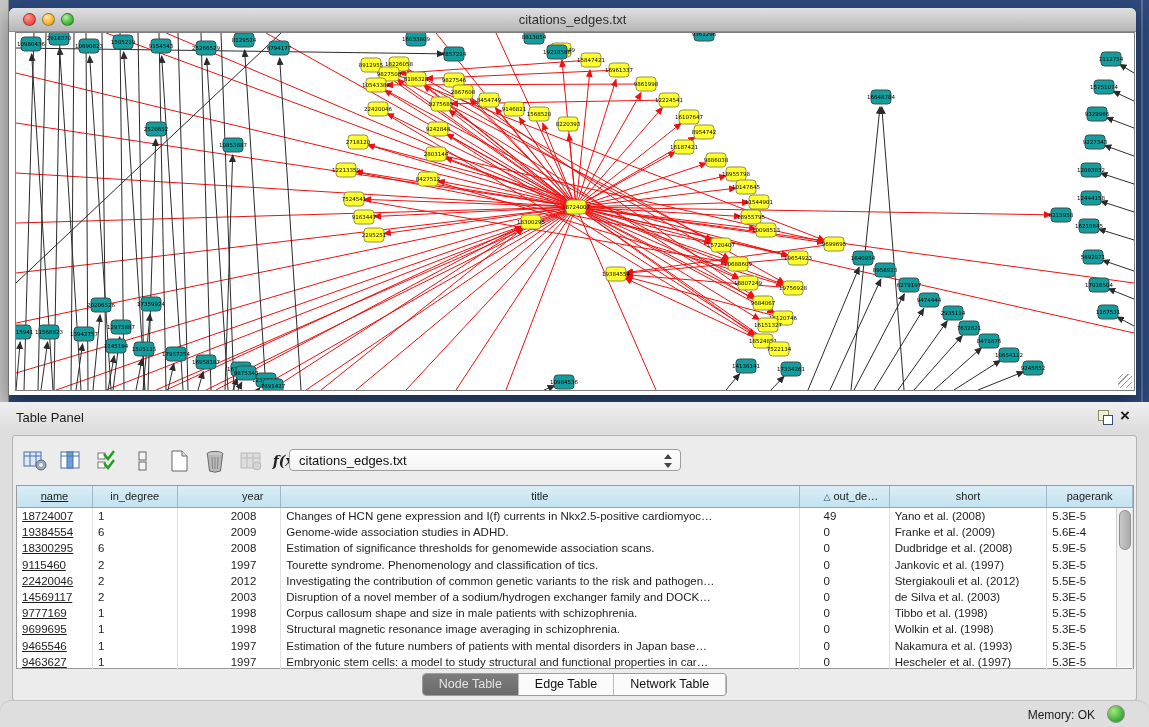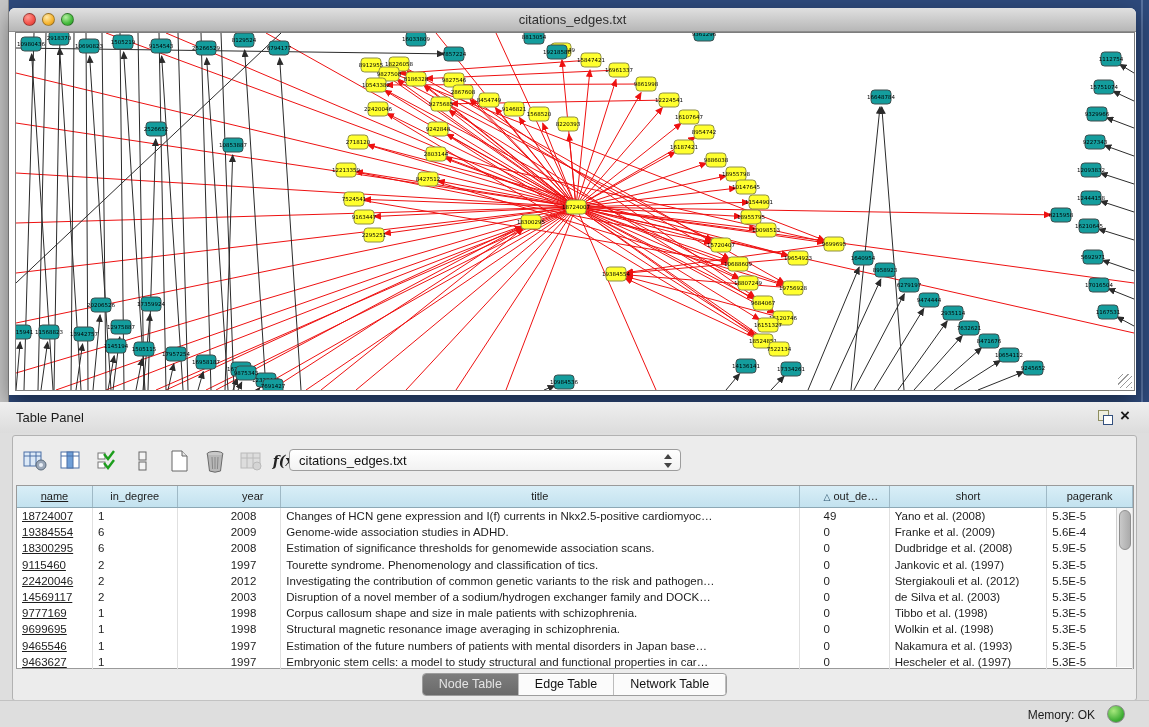--- a/index.html
+++ b/index.html
@@ -60,21 +60,21 @@
   .vscroll{position:absolute;right:1px;top:22px;width:15px;height:159px;background:#f4f4f4;border-left:1px solid #cfcfcf;}
   .vthumb{position:absolute;left:2px;top:2px;width:10px;height:38px;background:linear-gradient(90deg,#c9c9c9,#ababab);
           border:1px solid #8f8f8f;border-radius:6px;}
   
   .tabs{position:absolute;left:0;top:237px;width:100%;display:flex;justify-content:center;}
   .seg{display:flex;border:1px solid #9d9d9d;border-radius:4px;overflow:hidden;background:#fbfbfb;
        box-shadow:inset 0 1px 0 #fff;}
   .seg .tab{font-size:12.5px;color:#111;padding:3px 16px 4px 16px;border-right:1px solid #bcbcbc;}
   .seg .tab.sel{background:linear-gradient(#7d7d7d,#6a6a6a);color:#e4e4e4;}
   
-  .statusbar{position:absolute;left:0;top:298px;width:100%;height:27px;background:#dedede;border-top:1px solid #c2c2c2;}
+  .statusbar{position:absolute;left:0;top:298px;width:100%;height:27px;background:#dedede;border-top:1px solid #c2c2c2;border-radius:12px;}
   .mem{position:absolute;right:54px;top:7px;font-size:12px;color:#1c1c1c;}
   .memdot{position:absolute;right:24px;top:4px;width:16px;height:16px;border-radius:50%;
           border:1px solid #8b8b8b;background:radial-gradient(circle at 35% 30%,#a8e87e,#3fae35 65%,#2d8c28);}
 </style>
 </head>
 <body>
 
 <div class="desktop">
   <div class="left-strip"></div>
   <div class="right-line"></div>

